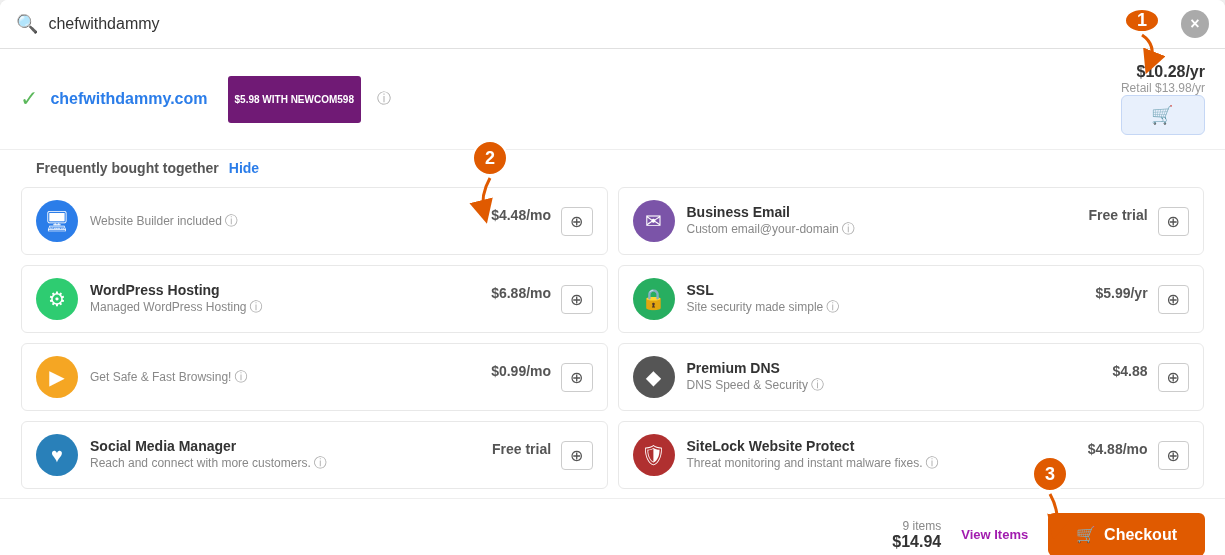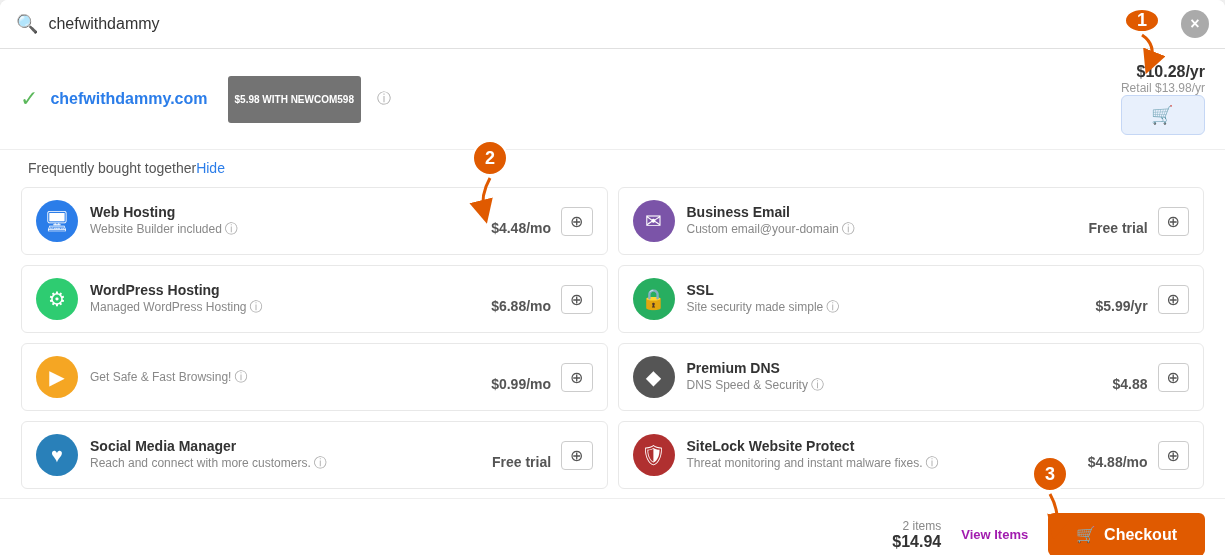--- a/index.html
+++ b/index.html
@@ -65,21 +65,21 @@
     .checkmark {
       color: #5cb85c;
       font-size: 22px;
     }
     .domain-name {
       font-size: 16px;
       font-weight: 600;
       color: #2b7de9;
     }
     .promo-badge {
-      background: #737373;
+      background: #701a75;
       color: #fff;
       font-size: 10px;
       font-weight: 700;
       padding: 18px 7px;
       border-radius: 3px;
       margin-left: 8px;
     }
     .info-icon {
       color: #aaa;
       font-size: 14px;
@@ -107,25 +107,27 @@
       border: 1px solid #c5d7f5;
       border-radius: 6px;
       padding: 8px 20px;
       cursor: pointer;
       color: #2b7de9;
       font-size: 18px;
     }
 
     
     .fbt-header {
-      padding: 10px 28px 6px;
+      padding: 10px 36px 6px;
       font-size: 14px;
       color: #555;
       display: flex;
       align-items: center;
+      gap: 10px;
+      font-weight: bold;
     }
     .hide-link {
       color: #2b7de9;
       cursor: pointer;
       font-size: 14px;
       text-decoration: none;
       text-align: right;
     }
 
     
@@ -164,21 +166,21 @@
     }
     .product-sub {
       font-size: 12px;
       color: #888;
       display: flex;
       align-items: center;
       gap: 3px;
     }
     .product-right {
       display: flex;
-      align-items: flex-end;
+      align-items: flex-start;
       gap: 10px;
       white-space: nowrap;
     }
     .product-price {
       font-size: 14px;
       color: #555;
       font-weight: 600;
     }
     .add-cart-btn {
       background: none;
@@ -284,21 +286,20 @@
 
   <div class="fbt-header">
     <span>Frequently bought together</span>
     <a class="hide-link">Hide</a>
   </div>
 
   <div class="products-grid" id="products-grid">
   <div class="product-item">
       <div class="product-icon" style="background:#2b7de9;">🖥</div>
       <div class="product-info">
-        <div class="product-name">Web Hosting</div>
         <div class="product-sub">Website Builder included <span style="color:#aaa; font-size:13px;">ⓘ</span></div>
       </div>
       <div class="product-right">
         <span class="product-price">$4.48/mo</span>
         <button class="add-cart-btn">⊕</button>
       </div>
     </div>
       <div class="product-item">
       <div class="product-icon" style="background:#7b54a8;">✉</div>
       <div class="product-info">
@@ -372,21 +373,21 @@
       </div>
       <div class="product-right">
         <span class="product-price">$4.88/mo</span>
         <button class="add-cart-btn">⊕</button>
       </div>
     </div>
     </div>
 
   <div class="footer-bar">
     <div class="items-count">
-      <div class="items-label">2 items</div>
+      <div class="items-label">9 items</div>
       <div class="items-total">$14.94</div>
     </div>
     <button class="view-items-btn">View Items</button>
     <button class="checkout-btn">
       <span>🛒</span>
       <span>Checkout</span>
     </button>
   </div>
 
   <div class="annotation-1" style="position:absolute; top:8px; right:56px; display:flex; flex-direction:column; align-items:center;">

